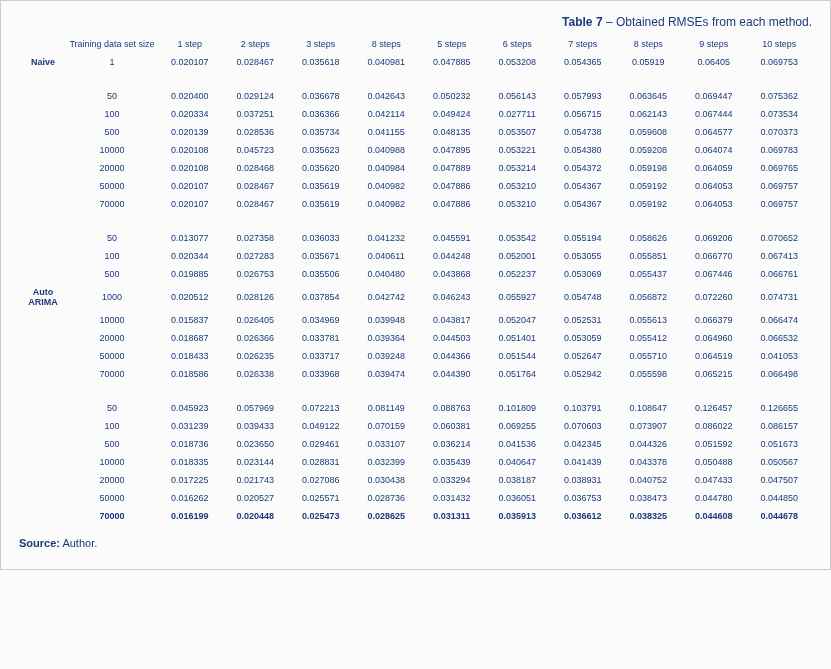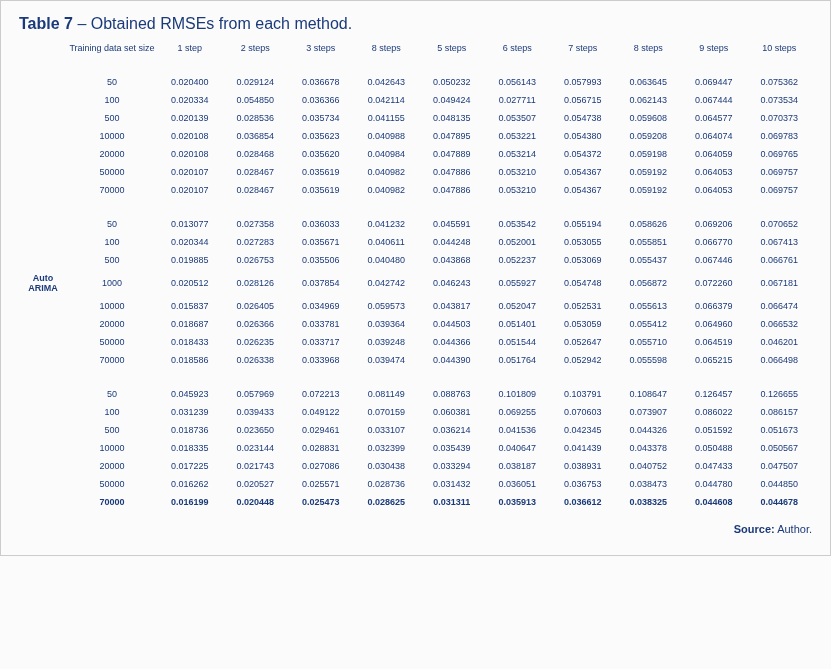--- a/index.html
+++ b/index.html
@@ -7,22 +7,22 @@
     padding:10px 18px 20px 18px;
     background:#fbfbfb;
     font-family:Verdana,Geneva,sans-serif;
     font-size:10px;
     color:#1b3a7a;
     width:831px;
     box-sizing:border-box;
     border:1px solid #ccc;
   }
   .title{
-    text-align:left;
-    font-size:16px;
+    text-align:right;
+    font-size:12px;
     margin:4px 0 6px 0;
   }
   .title b{font-weight:bold;}
   table{
     border-collapse:collapse;
     width:100%;
     table-layout:fixed;
   }
   th,td{
     text-align:center;
@@ -33,21 +33,21 @@
   th{font-weight:normal;}
   .method-label{
     font-weight:bold;
     font-size:9px;
     white-space:normal;
     text-align:center;
   }
   .section-gap td{padding-top:20px;}
   .bold-row td, .bold-row th{font-weight:bold;}
   .source{
-    text-align:right;
+    text-align:left;
     font-size:11px;
     margin-top:12px;
   }
   .col-method{width:48px;}
   .col-size{width:90px;}
 </style>
 </head>
 <body>
 
 <div class="title">
@@ -79,39 +79,53 @@
       <th>8 steps</th>
       <th>5 steps</th>
       <th>6 steps</th>
       <th>7 steps</th>
       <th>8 steps</th>
       <th>9 steps</th>
       <th>10 steps</th>
     </tr>
   </thead>
   <tbody id="tbody">
+      <tr>
+        <td class="method-label">Naive</td>
+        <td>1</td>
+        <td>0.020107</td>
+        <td>0.028467</td>
+        <td>0.035618</td>
+        <td>0.040981</td>
+        <td>0.047885</td>
+        <td>0.053208</td>
+        <td>0.054365</td>
+        <td>0.05919</td>
+        <td>0.06405</td>
+        <td>0.069753</td>
+      </tr>
       <tr class="section-gap">
         <td class="method-label"></td>
         <td>50</td>
         <td>0.020400</td>
         <td>0.029124</td>
         <td>0.036678</td>
         <td>0.042643</td>
         <td>0.050232</td>
         <td>0.056143</td>
         <td>0.057993</td>
         <td>0.063645</td>
         <td>0.069447</td>
         <td>0.075362</td>
       </tr>
       <tr>
         <td class="method-label"></td>
         <td>100</td>
         <td>0.020334</td>
-        <td>0.054850</td>
+        <td>0.037251</td>
         <td>0.036366</td>
         <td>0.042114</td>
         <td>0.049424</td>
         <td>0.027711</td>
         <td>0.056715</td>
         <td>0.062143</td>
         <td>0.067444</td>
         <td>0.073534</td>
       </tr>
       <tr>
@@ -125,21 +139,21 @@
         <td>0.053507</td>
         <td>0.054738</td>
         <td>0.059608</td>
         <td>0.064577</td>
         <td>0.070373</td>
       </tr>
       <tr>
         <td class="method-label"></td>
         <td>10000</td>
         <td>0.020108</td>
-        <td>0.036854</td>
+        <td>0.045723</td>
         <td>0.035623</td>
         <td>0.040988</td>
         <td>0.047895</td>
         <td>0.053221</td>
         <td>0.054380</td>
         <td>0.059208</td>
         <td>0.064074</td>
         <td>0.069783</td>
       </tr>
       <tr>
@@ -231,29 +245,29 @@
         <td>1000</td>
         <td>0.020512</td>
         <td>0.028126</td>
         <td>0.037854</td>
         <td>0.042742</td>
         <td>0.046243</td>
         <td>0.055927</td>
         <td>0.054748</td>
         <td>0.056872</td>
         <td>0.072260</td>
-        <td>0.067181</td>
+        <td>0.074731</td>
       </tr>
       <tr>
         <td class="method-label"></td>
         <td>10000</td>
         <td>0.015837</td>
         <td>0.026405</td>
         <td>0.034969</td>
-        <td>0.059573</td>
+        <td>0.039948</td>
         <td>0.043817</td>
         <td>0.052047</td>
         <td>0.052531</td>
         <td>0.055613</td>
         <td>0.066379</td>
         <td>0.066474</td>
       </tr>
       <tr>
         <td class="method-label"></td>
         <td>20000</td>
@@ -273,21 +287,21 @@
         <td>50000</td>
         <td>0.018433</td>
         <td>0.026235</td>
         <td>0.033717</td>
         <td>0.039248</td>
         <td>0.044366</td>
         <td>0.051544</td>
         <td>0.052647</td>
         <td>0.055710</td>
         <td>0.064519</td>
-        <td>0.046201</td>
+        <td>0.041053</td>
       </tr>
       <tr>
         <td class="method-label"></td>
         <td>70000</td>
         <td>0.018586</td>
         <td>0.026338</td>
         <td>0.033968</td>
         <td>0.039474</td>
         <td>0.044390</td>
         <td>0.051764</td>

